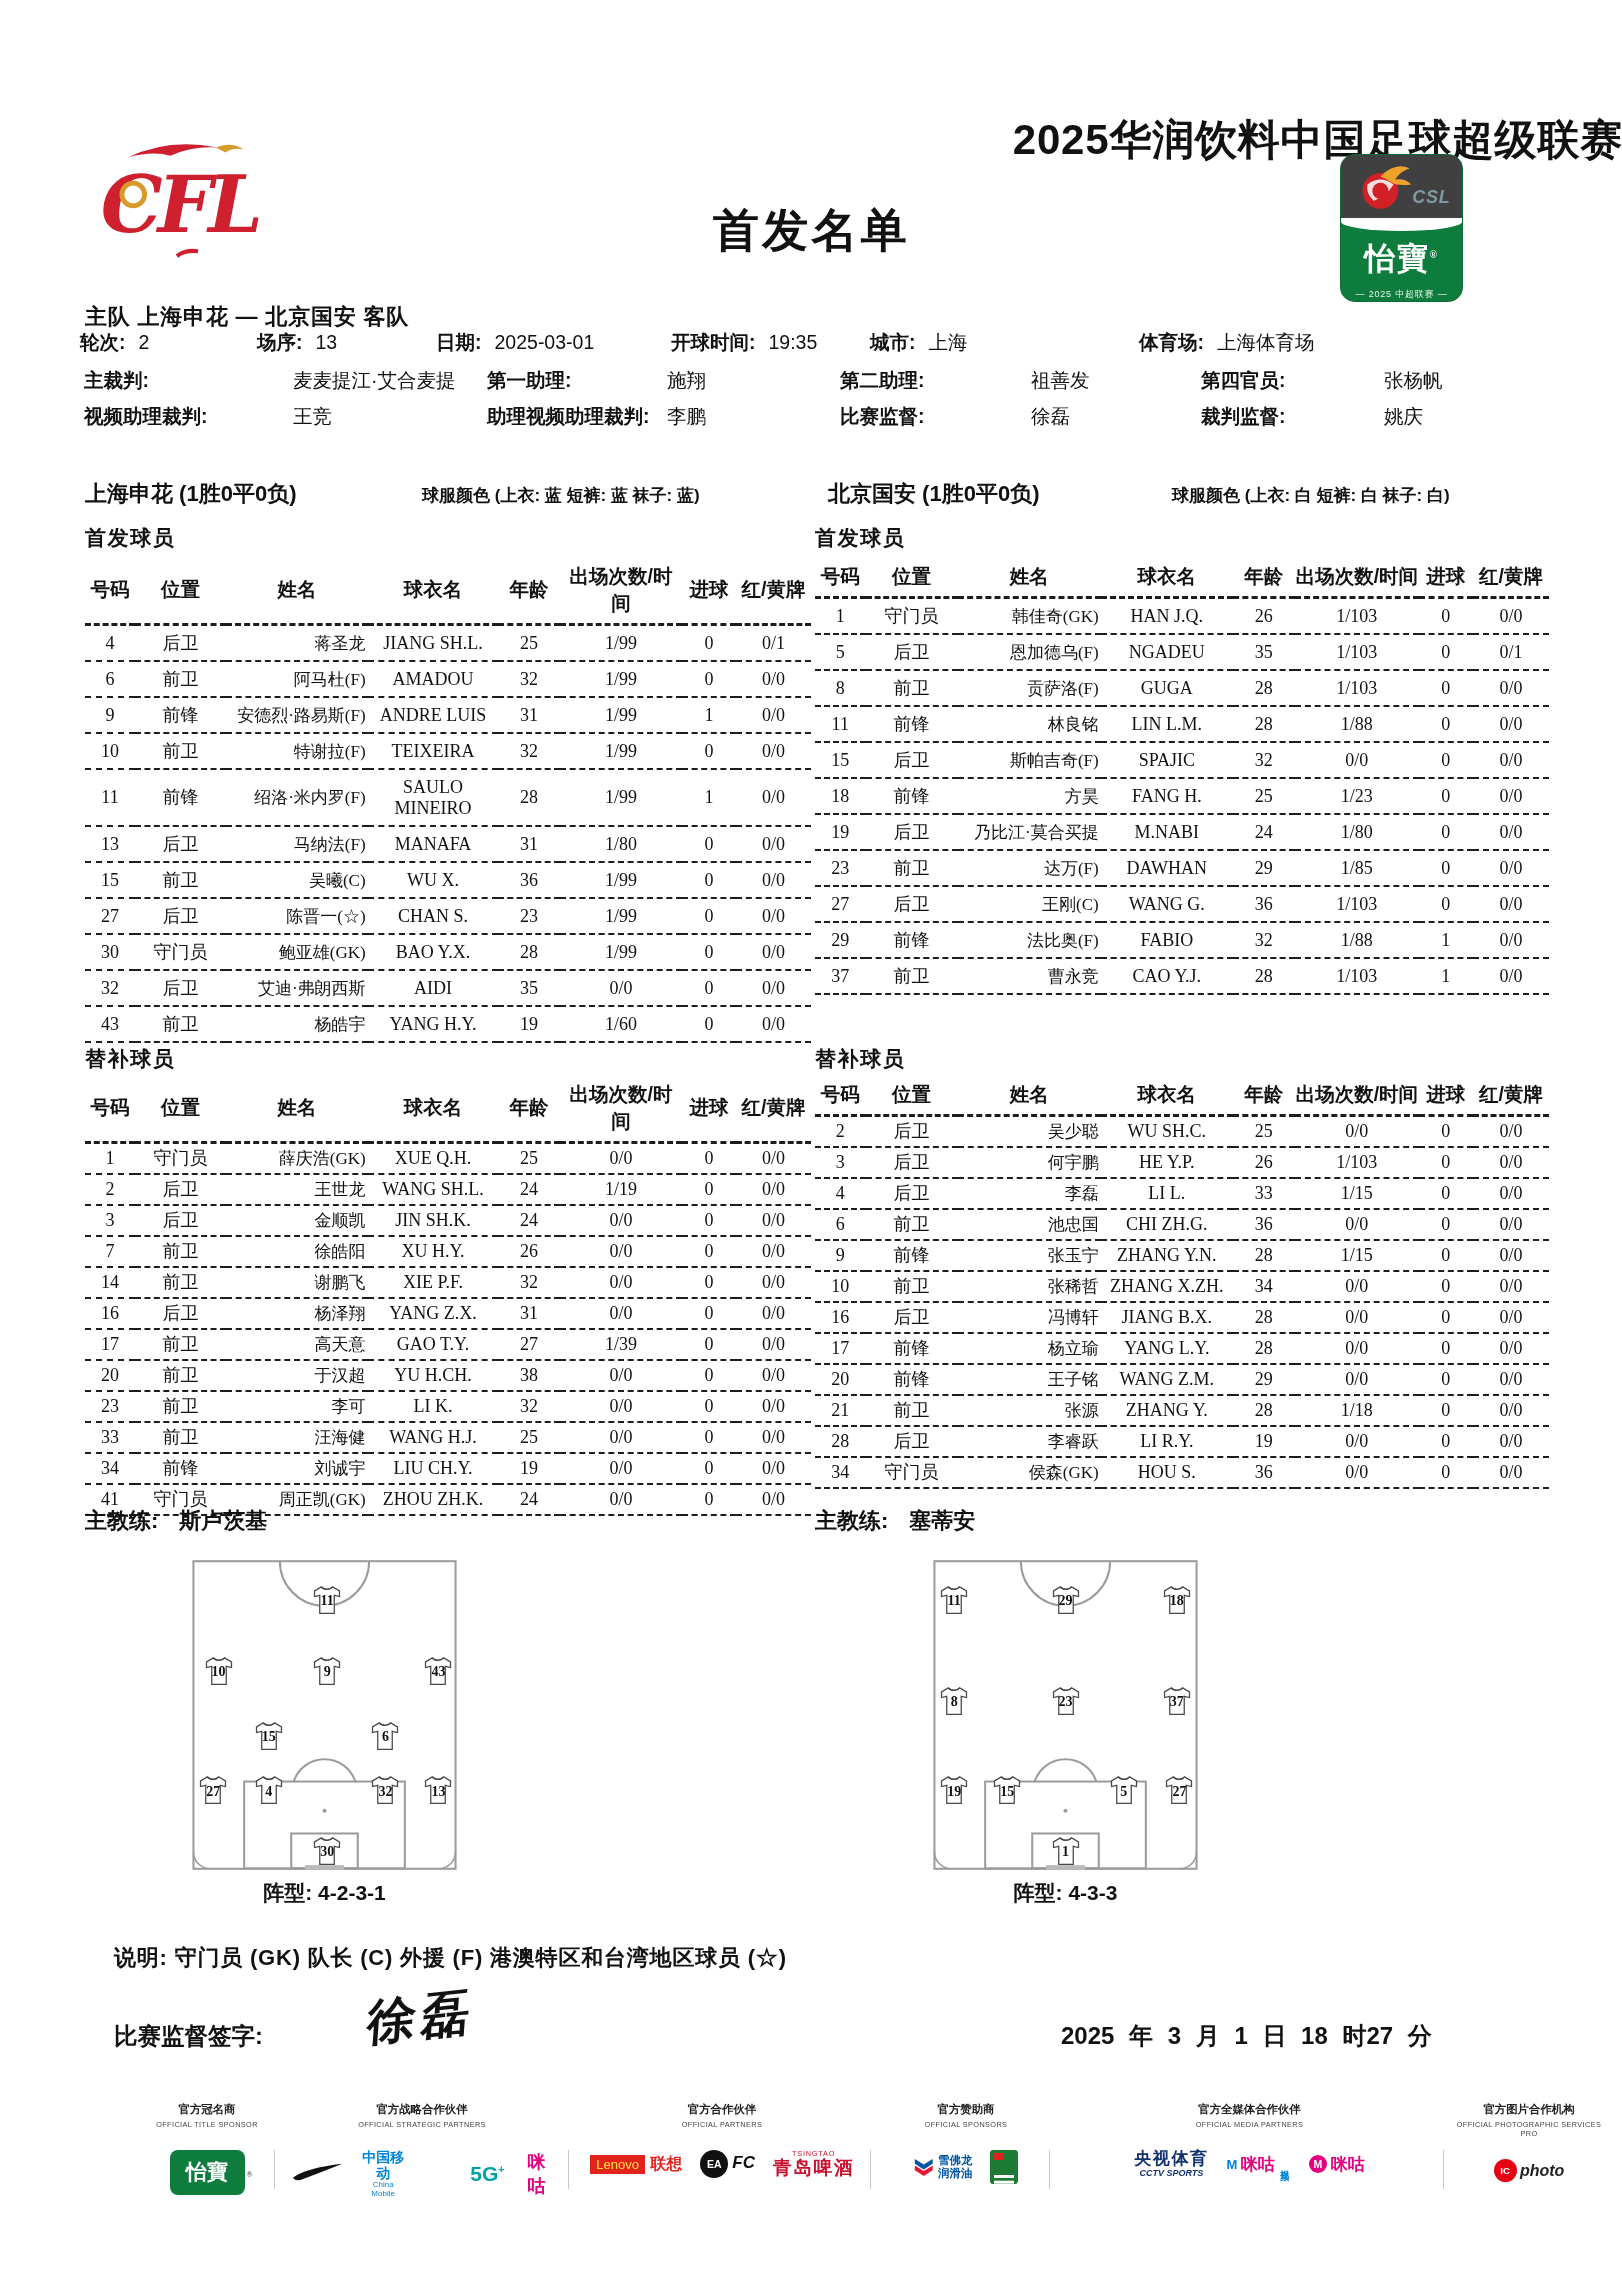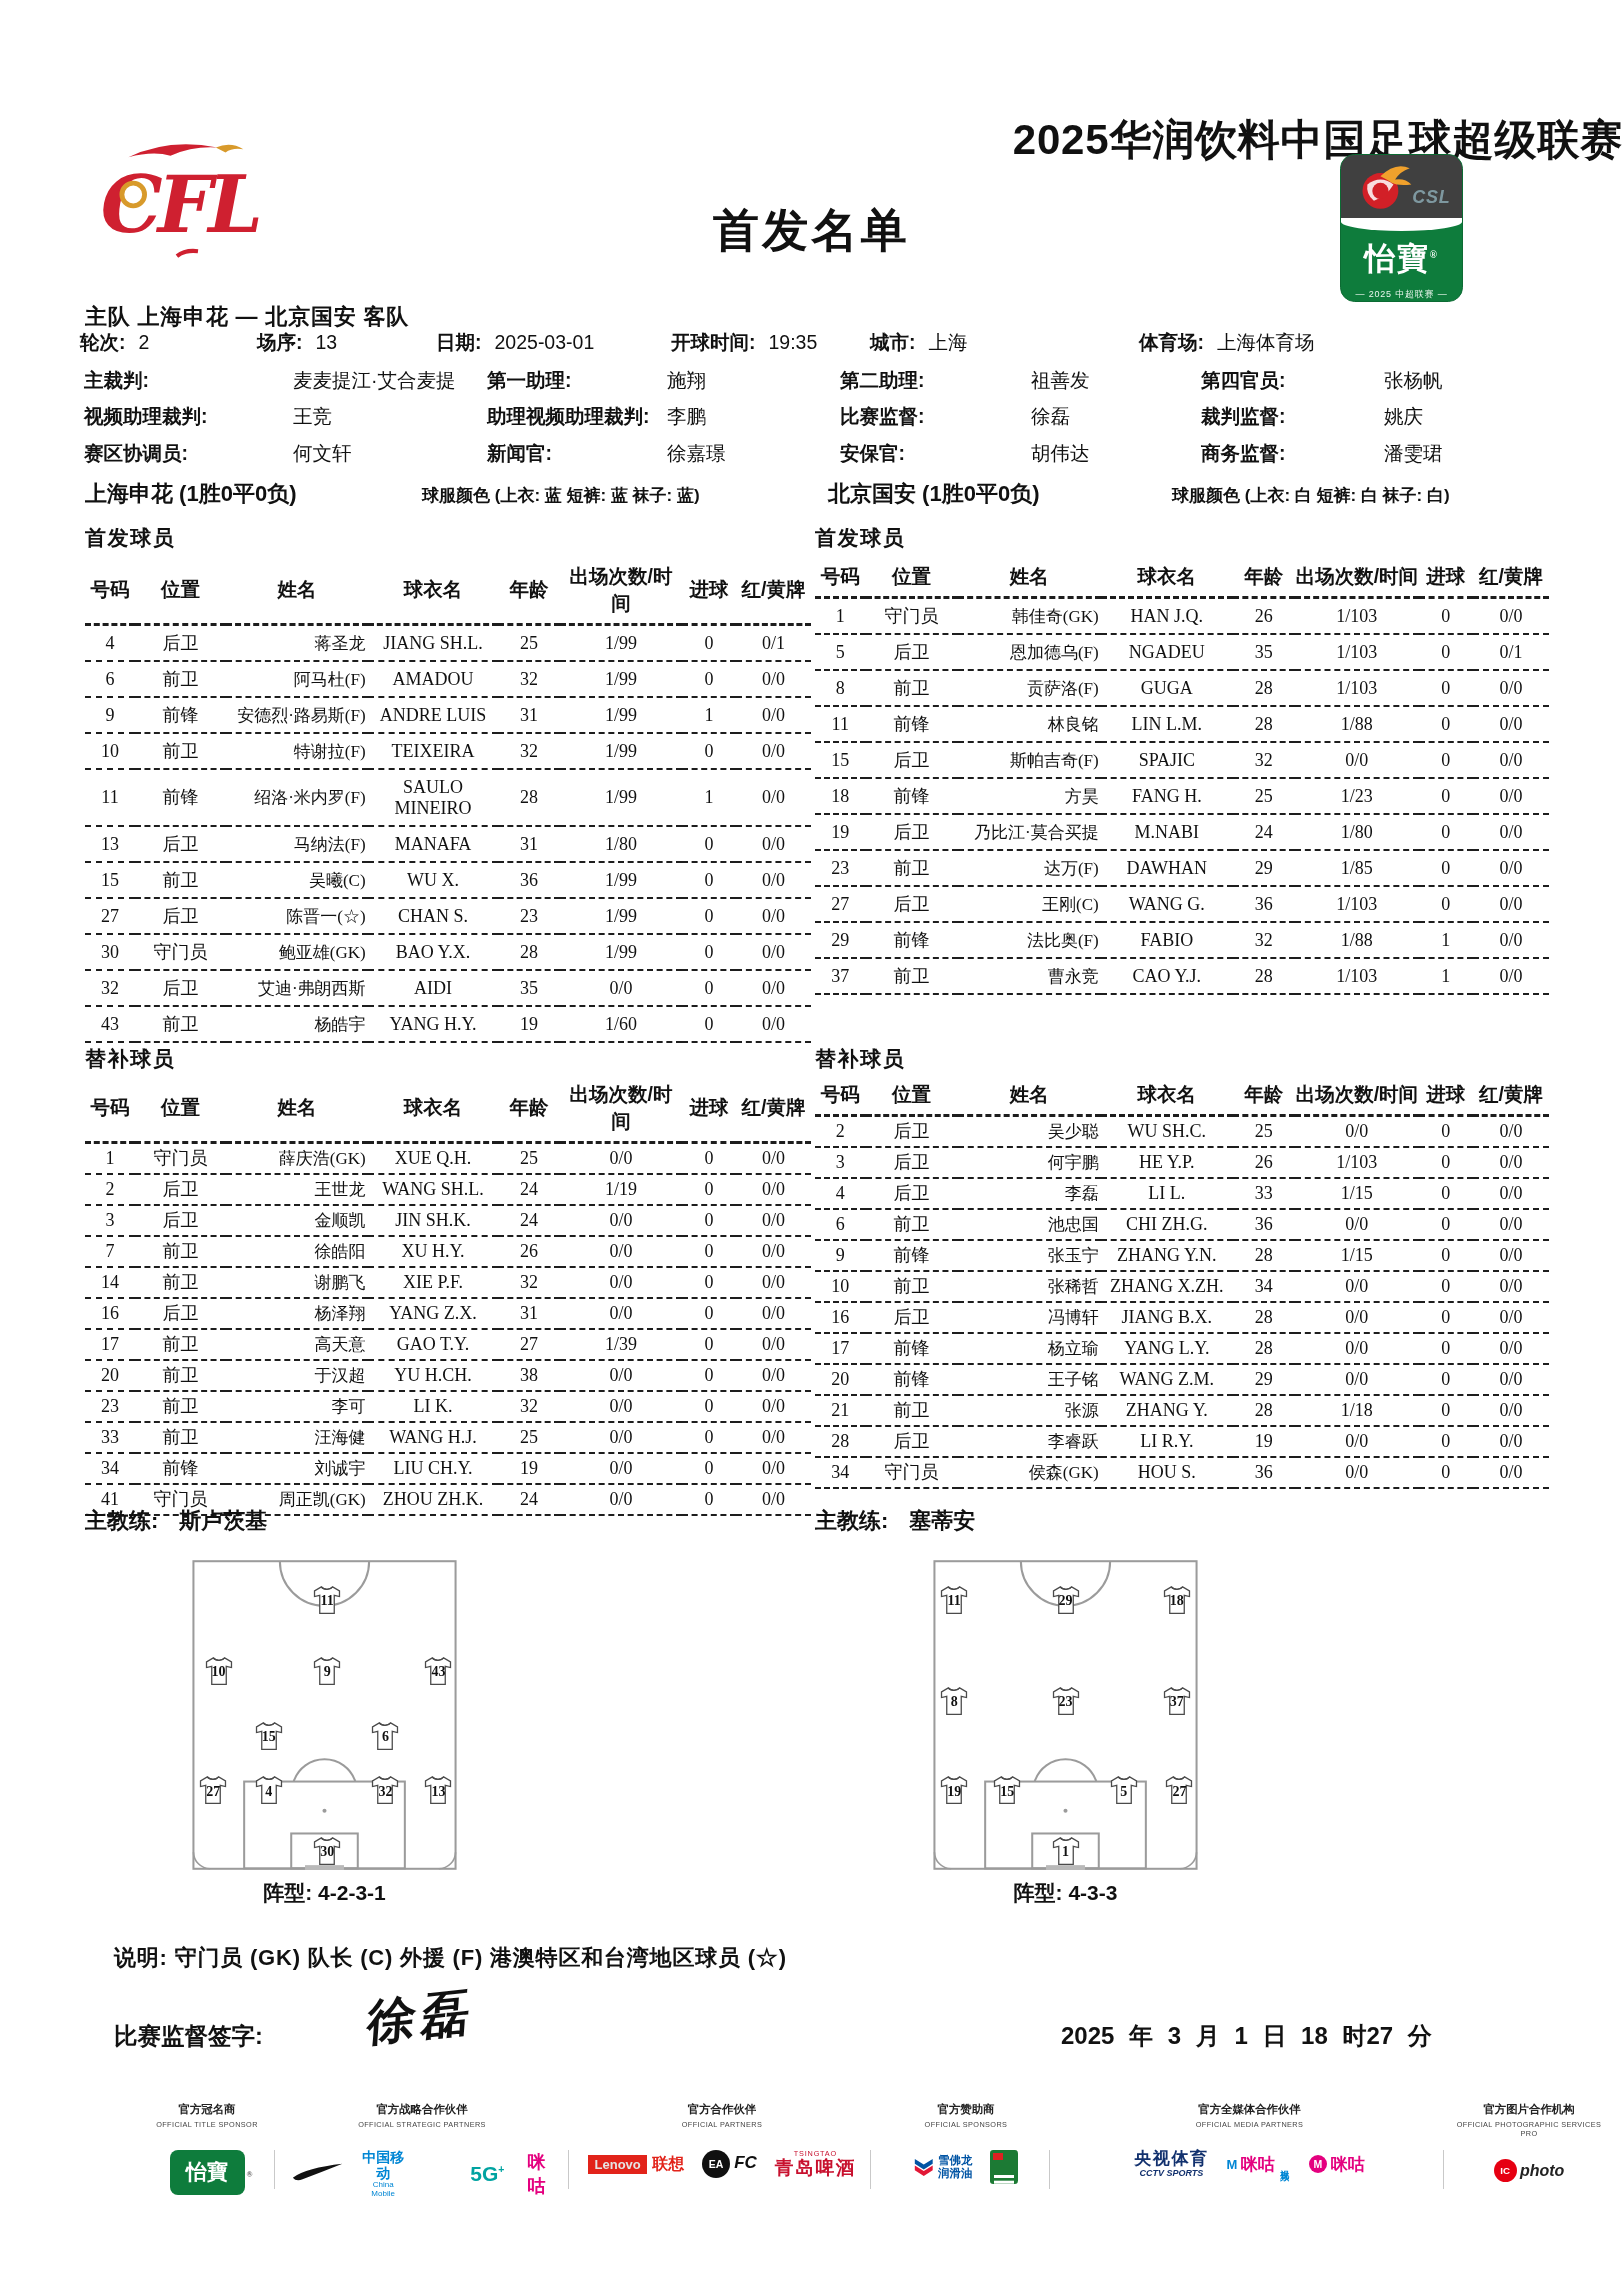--- a/index.html
+++ b/index.html
@@ -68,21 +68,21 @@
 
   .lg-yibao{display:inline-block;background:#0e7c3c;color:#fff;border-radius:8px;width:75px;height:45px;
             font-size:21px;font-weight:bold;line-height:45px;font-family:"Liberation Serif",serif;position:relative;}
   .lg-yibao::after{content:"®";position:absolute;top:1.6px;right:-8px;color:#555;font-size:8px;}
   .lg-col{display:inline-flex;flex-direction:column;align-items:center;line-height:1.1;}
   .lg-cmcc .t{color:#0086d4;font-size:14px;font-weight:bold;}
   .lg-cmcc .s{color:#0086d4;font-size:8px;}
   .lg-5g{color:#00a3a1;font-size:21px;font-weight:bold;margin-left:48px;}
   .lg-5g sup{font-size:10.5px;}
   .lg-migu{color:#e4007f;font-size:18px;font-weight:bold;letter-spacing:1.6px;}
-  .lg-lenovo .box{background:#e2231a;color:#e5e5e5;font-size:13px;font-weight:bold;padding:2.4px 6.5px;}
+  .lg-lenovo .box{background:#e2231a;color:#fde047;font-size:13px;font-weight:normal;padding:2.4px 6.5px;}
   .lg-lenovo .cn{color:#e2231a;font-size:16px;font-weight:bold;margin-left:4.9px;}
   .lg-eafc .ea{display:inline-block;width:28px;height:28px;border-radius:50%;background:#101010;color:#fff;
                font-size:10.5px;font-weight:bold;line-height:28px;text-align:center;}
   .lg-eafc .fc{font-size:17px;font-weight:bold;color:#101010;margin-left:4px;font-style:italic;}
   .lg-tsingtao .s{color:#c8102e;font-size:7.3px;letter-spacing:0.8px;}
   .lg-tsingtao .t{color:#c8102e;font-size:18.7px;font-weight:bold;letter-spacing:1.6px;}
   .lg-chevron{display:inline-flex;align-items:center;gap:4.9px;}
   .lg-chevron .t{color:#0054a4;font-size:11.4px;font-weight:bold;line-height:1.15;text-align:left;}
   .lg-greenbox{display:inline-block;width:28px;height:34px;border-radius:3.2px;background:#1c7a34;position:relative;}
   .lg-greenbox::before{content:"";position:absolute;left:3.2px;top:3.2px;width:9.7px;height:6.5px;background:#d22;}
@@ -161,30 +161,20 @@
   <div class="abs offrow" style="top:403px;">
       <span class="lbl">视频助理裁判:</span>
       <span class="val">王竞</span>
       <span class="lbl">助理视频助理裁判:</span>
       <span class="val">李鹏</span>
       <span class="lbl">比赛监督:</span>
       <span class="val">徐磊</span>
       <span class="lbl">裁判监督:</span>
       <span class="val">姚庆</span>
     </div>
-  <div class="abs offrow" style="top:440px;">
-      <span class="lbl">赛区协调员:</span>
-      <span class="val">何文轩</span>
-      <span class="lbl">新闻官:</span>
-      <span class="val">徐嘉璟</span>
-      <span class="lbl">安保官:</span>
-      <span class="val">胡伟达</span>
-      <span class="lbl">商务监督:</span>
-      <span class="val">潘雯珺</span>
-    </div>
 
   <div class="abs team-name" style="top:479px;left:85px;">上海申花 (1胜0平0负)</div>
   <div class="abs kit" style="top:484px;left:422px;">球服颜色 (上衣: 蓝 短裤: 蓝 袜子: 蓝)</div>
   <div class="abs team-name" style="top:479px;left:828px;">北京国安 (1胜0平0负)</div>
   <div class="abs kit" style="top:484px;left:1172px;">球服颜色 (上衣: 白 短裤: 白 袜子: 白)</div>
 
   <div class="abs seclabel" style="top:524px;left:85px;">首发球员</div>
   <div class="abs seclabel" style="top:524px;left:815px;">首发球员</div>
 
   <table class="abs roster" style="top:558px;left:85px;width:726px;">

